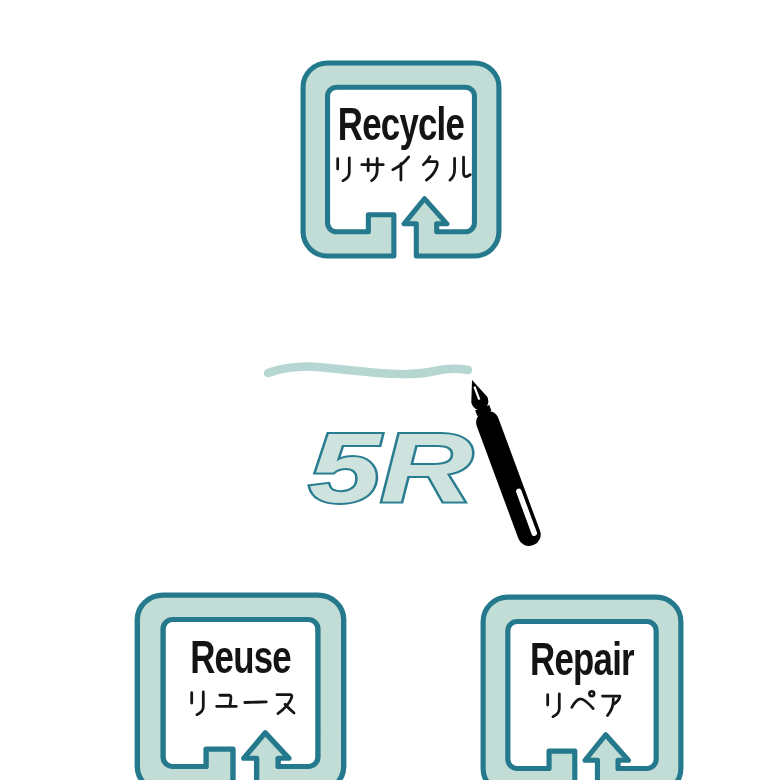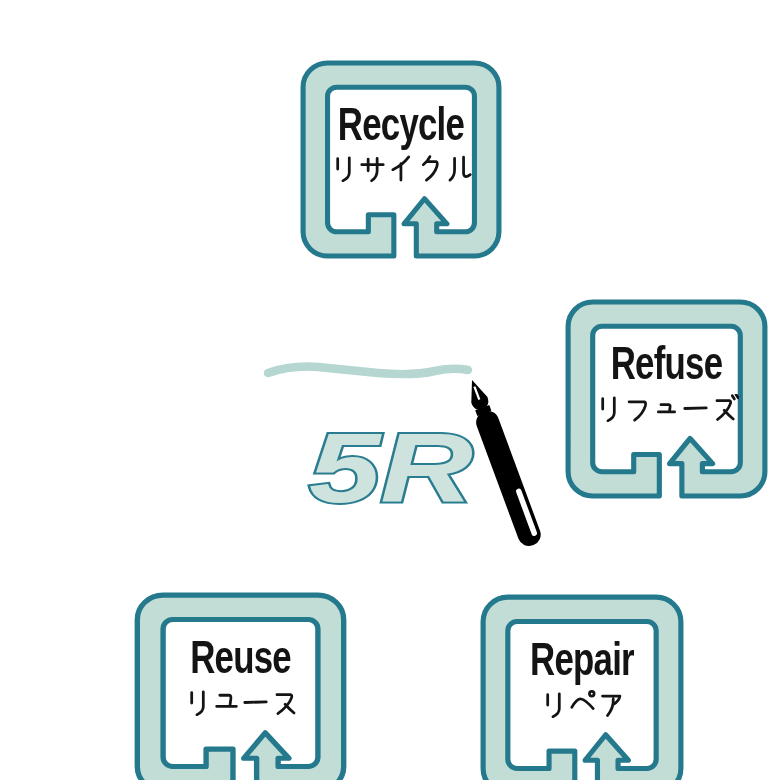--- a/index.html
+++ b/index.html
@@ -104,43 +104,20 @@
         <svg class="kana" viewBox="0 0 100 100">
           <use href="#g-ku"></use>
         </svg>
         <svg class="kana" viewBox="0 0 100 100">
           <use href="#g-ru"></use>
         </svg>
       </div>
   </figure>
 
 
-  <figure class="rbox" style="left:564px;top:261px;width:205px;height:202px">
-    <svg class="loop" viewBox="0 0 200 200" preserveAspectRatio="none">
-        <use href="#loop-path"></use>
-      </svg>
-    <div class="en">Refuse</div>
-    <div class="ja" aria-label="リフューズ">
-        <svg class="kana" viewBox="0 0 100 100">
-          <use href="#g-ri"></use>
-        </svg>
-        <svg class="kana" viewBox="0 0 100 100">
-          <use href="#g-fu"></use>
-        </svg>
-        <svg class="kana" viewBox="0 0 100 100">
-          <use href="#g-yus"></use>
-        </svg>
-        <svg class="kana" viewBox="0 0 100 100">
-          <use href="#g-bar"></use>
-        </svg>
-        <svg class="kana" viewBox="0 0 100 100">
-          <use href="#g-zu"></use>
-        </svg>
-      </div>
-  </figure>
 
   <figure class="rbox" style="left:479px;top:556px;width:206px;height:204px">
     <svg class="loop" viewBox="0 0 200 200" preserveAspectRatio="none">
         <use href="#loop-path"></use>
       </svg>
     <div class="en">Repair</div>
     <div class="ja" aria-label="リペア">
         <svg class="kana" viewBox="0 0 100 100">
           <use href="#g-ri"></use>
         </svg>

